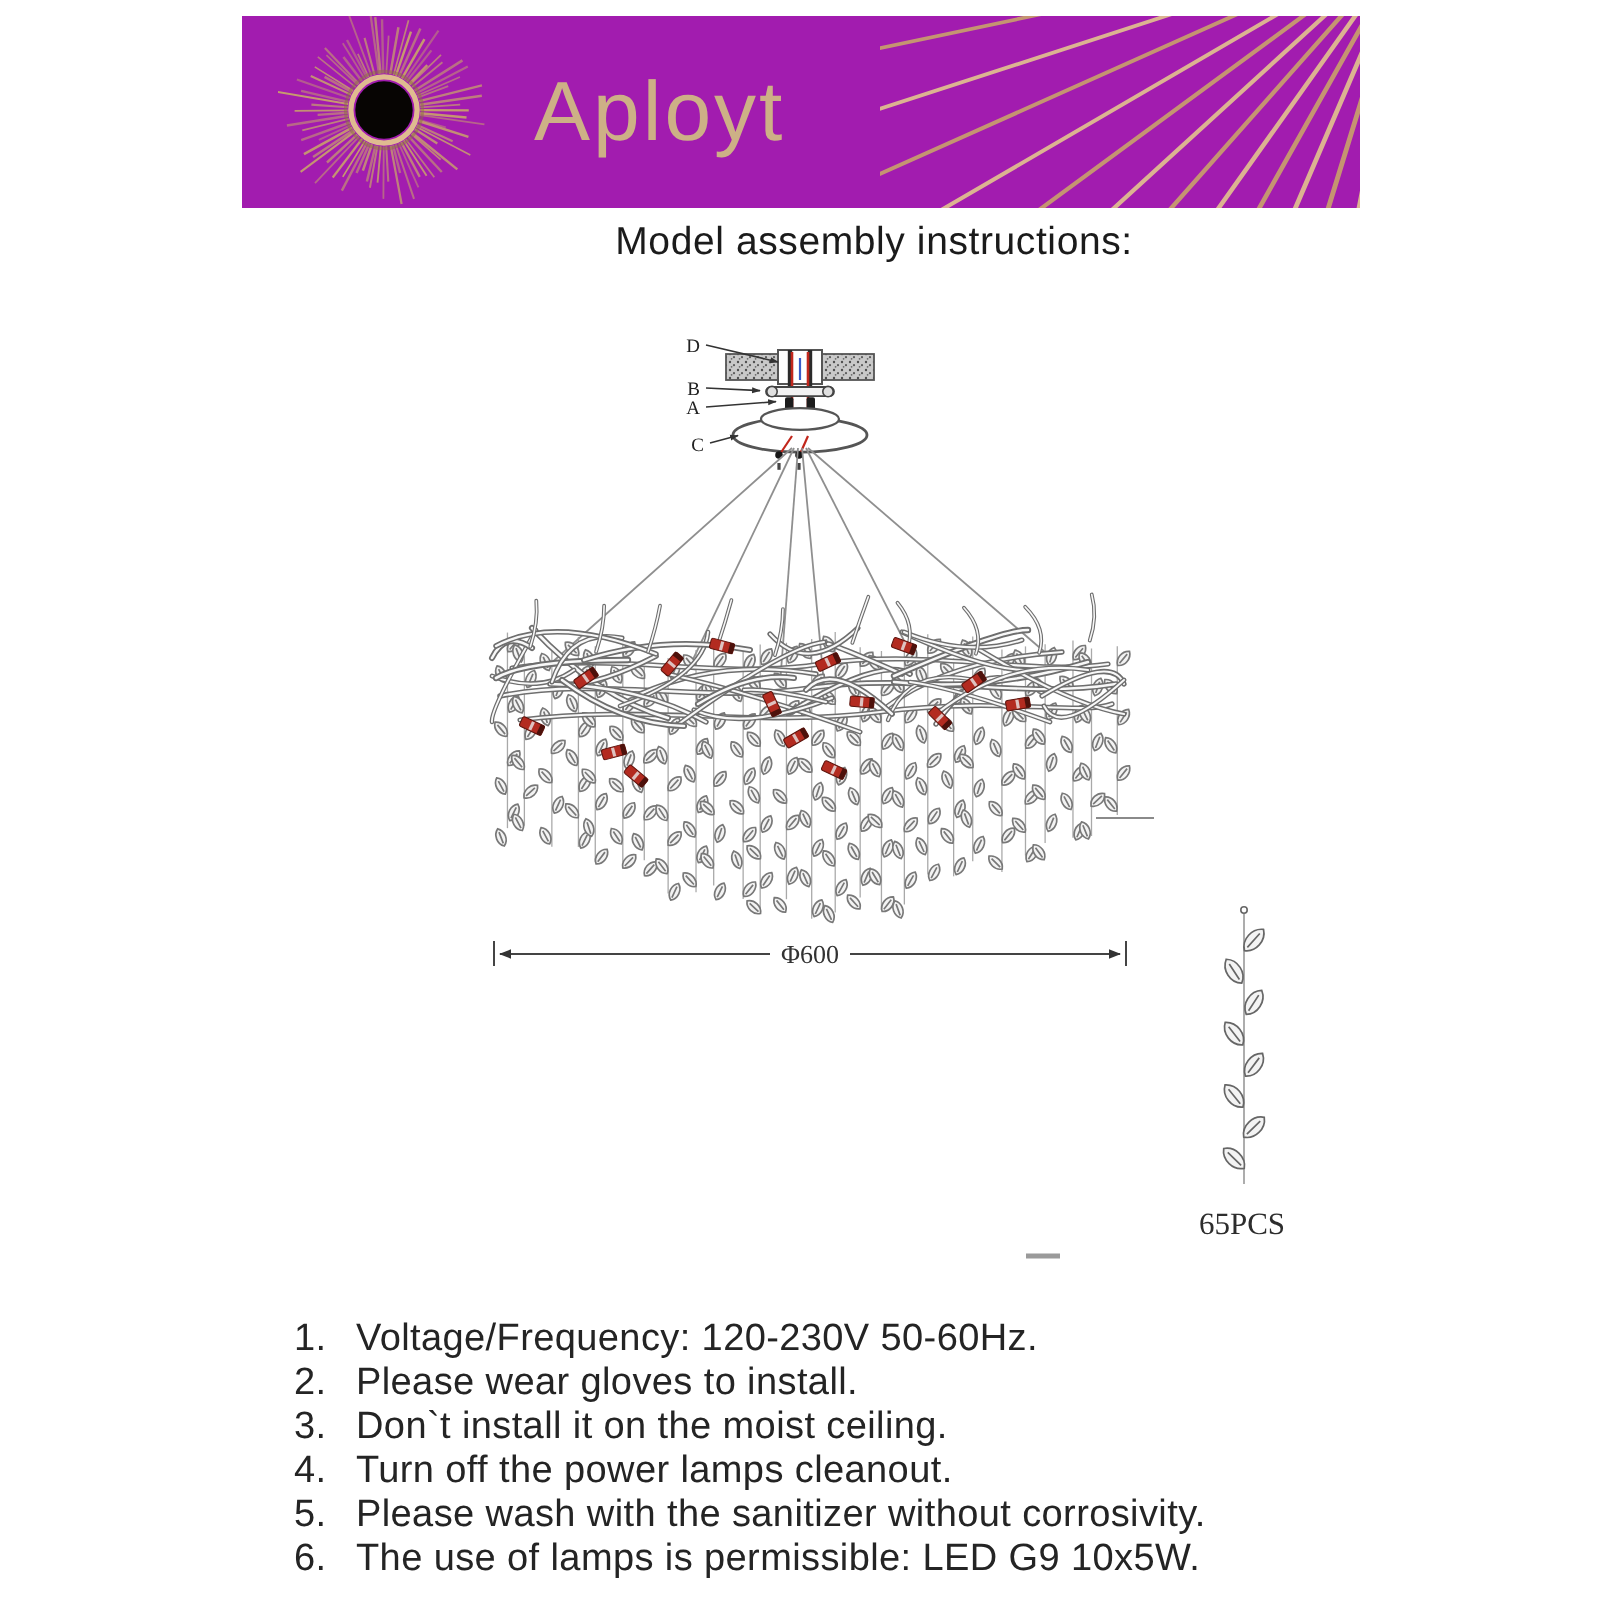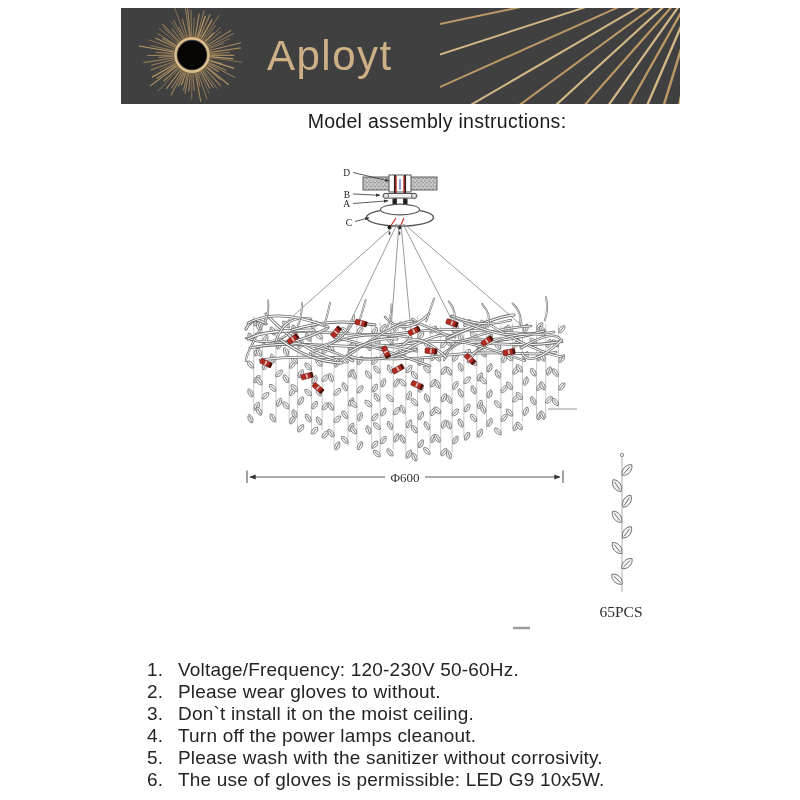--- a/index.html
+++ b/index.html
@@ -2,21 +2,21 @@
 <html><head>
 <meta charset="utf-8">
 <style>
   html,body{margin:0;padding:0;}
   body{
     width:800px;height:800px;position:relative;background:#ffffff;
     font-family:"Liberation Sans",sans-serif;overflow:hidden;
   }
   .banner{
     position:absolute;left:121px;top:8px;width:559px;height:96px;
-    background:#404040;overflow:hidden;
+    background:#a21caf;overflow:hidden;
   }
   .banner svg{position:absolute;}
   #logo{left:18px;top:-6px;width:106px;height:106px;}
   #rays{right:0;top:0;width:240px;height:96px;}
   .brand{
     position:absolute;left:146px;top:24px;
     font-size:42px;font-weight:300;letter-spacing:1.5px;
     color:#cdb086;z-index:2;
   }
   .title-block{
@@ -712,31 +712,31 @@
   <line x1="513" y1="628" x2="530" y2="628" stroke="#9a9a9a" stroke-width="2.4"></line>
 </svg>
 
 <div class="instructions">
   <div class="ins-row">
     <span class="num">1.</span>
     <span class="txt">Voltage/Frequency: 120-230V 50-60Hz.</span>
   </div>
   <div class="ins-row">
     <span class="num">2.</span>
-    <span class="txt">Please wear gloves to without.</span>
+    <span class="txt">Please wear gloves to install.</span>
   </div>
   <div class="ins-row">
     <span class="num">3.</span>
     <span class="txt">Don`t install it on the moist ceiling.</span>
   </div>
   <div class="ins-row">
     <span class="num">4.</span>
     <span class="txt">Turn off the power lamps cleanout.</span>
   </div>
   <div class="ins-row">
     <span class="num">5.</span>
     <span class="txt">Please wash with the sanitizer without corrosivity.</span>
   </div>
   <div class="ins-row">
     <span class="num">6.</span>
-    <span class="txt">The use of gloves is permissible: LED G9 10x5W.</span>
+    <span class="txt">The use of lamps is permissible: LED G9 10x5W.</span>
   </div>
 </div>
 
 </body></html>

